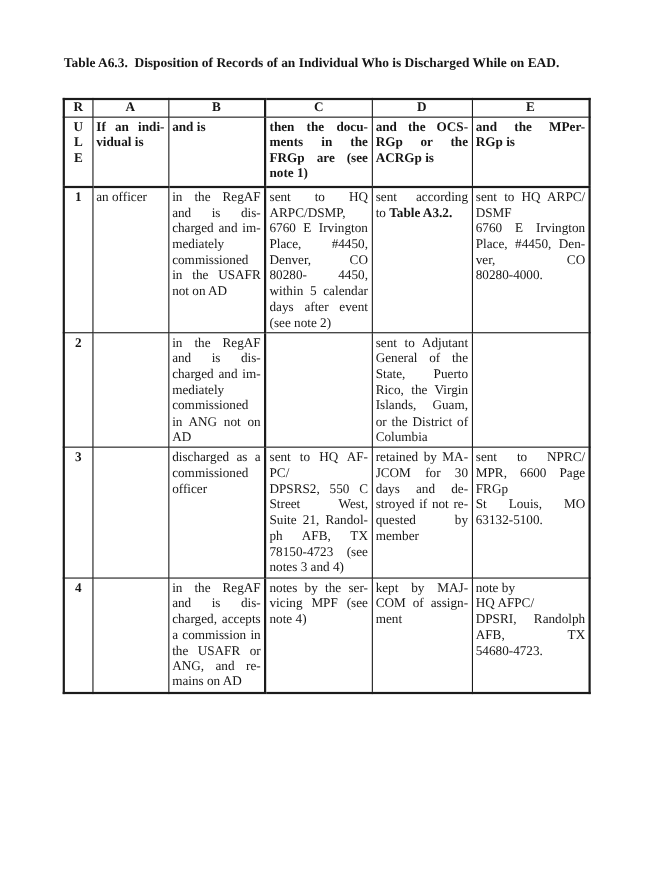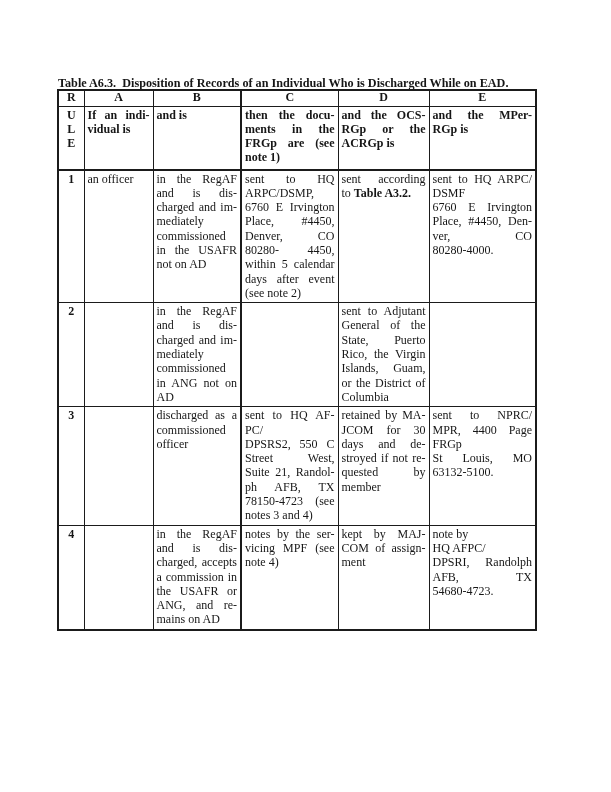--- a/index.html
+++ b/index.html
@@ -22,21 +22,21 @@
     left: 58px;
     width: 493px;
     display: flex;
     justify-content: space-between;
     font-weight: bold;
     font-size: 12.5px;
     letter-spacing: 0.1px;
   }
   .table-title {
     position: absolute;
-    top: 76px;
+    top: 50px;
     left: 58px;
     width: 530px;
     font-weight: bold;
     font-size: 12.2px;
   }
   table.doc-table {
     position: absolute;
     top: 89px;
     left: 57px;
     border-collapse: collapse;
@@ -233,21 +233,21 @@
       <td>
             <div class="ln">retained by MA-</div>
             <div class="ln">JCOM for 30</div>
             <div class="ln">days and de-</div>
             <div class="ln">stroyed if not re-</div>
             <div class="ln">quested by</div>
             <div class="ln last">member</div>
           </td>
       <td>
             <div class="ln">sent to NPRC/</div>
-            <div class="ln">MPR, 4400 Page</div>
+            <div class="ln">MPR, 6600 Page</div>
             <div class="ln">FRGp</div>
             <div class="ln">St Louis, MO</div>
             <div class="ln last">63132-5100.</div>
           </td>
     </tr>
 
     <tr class="r4">
       <td class="rule-cell">4</td>
       <td></td>
       <td>

